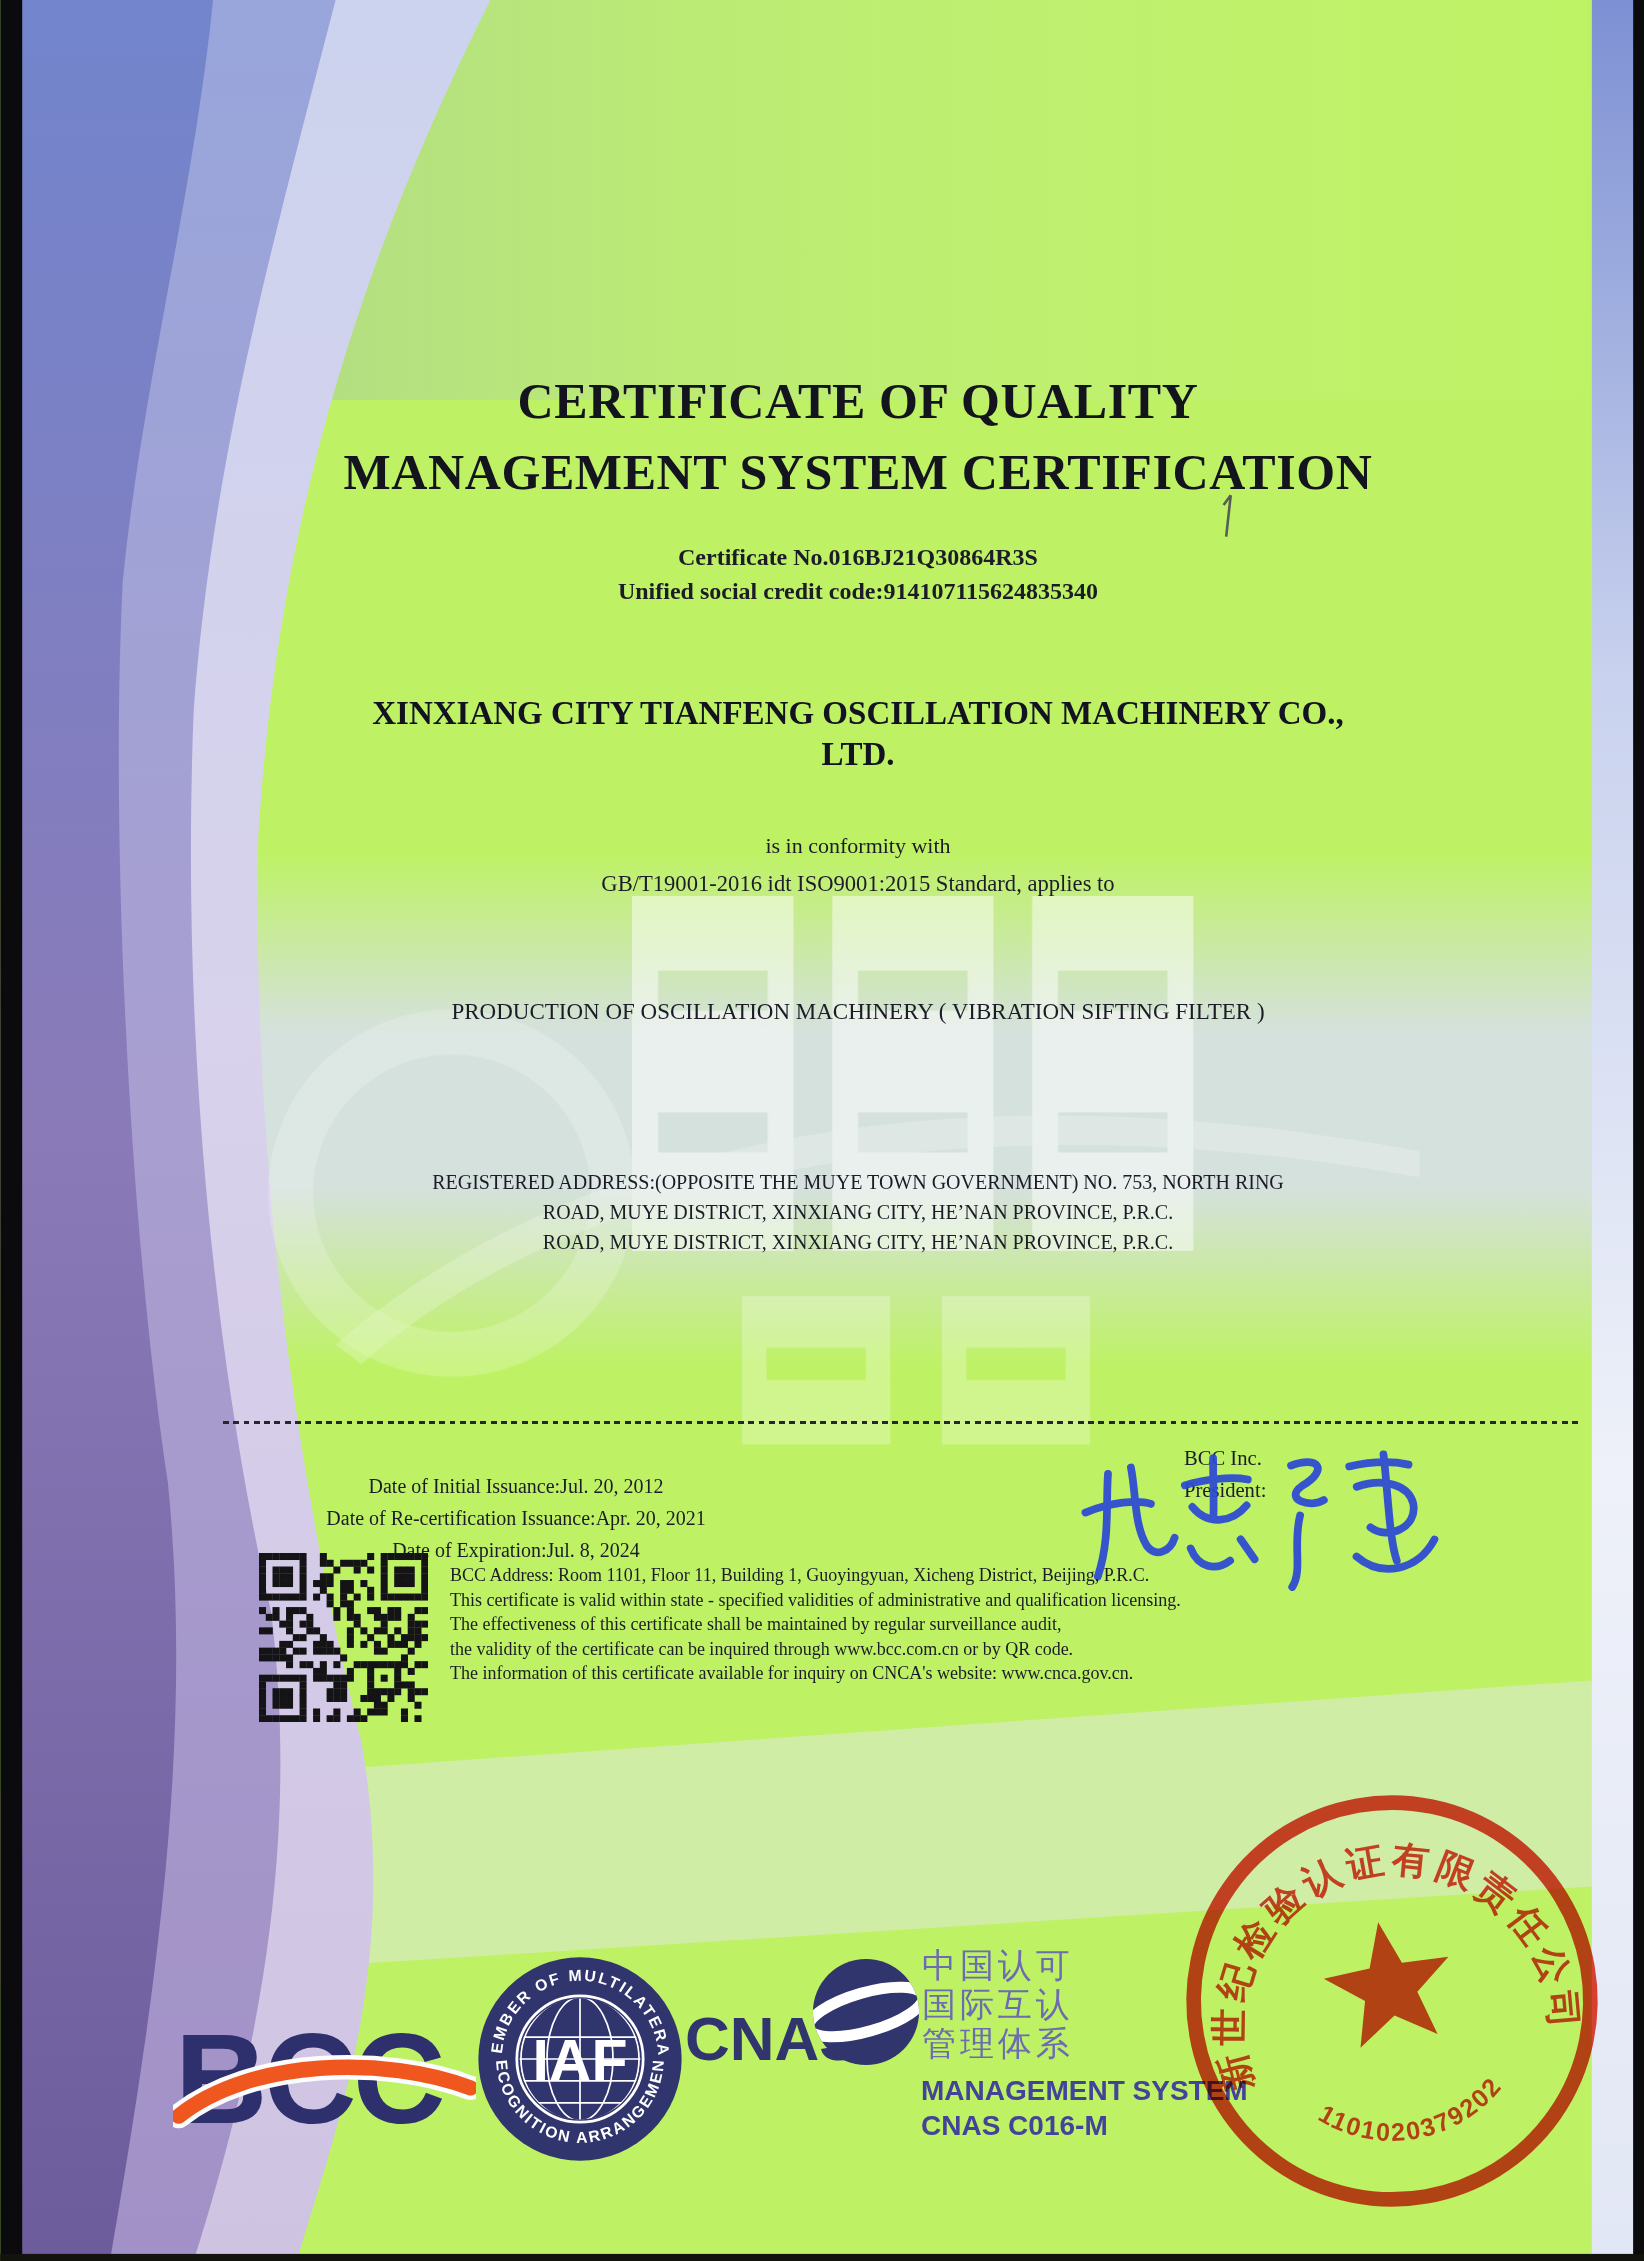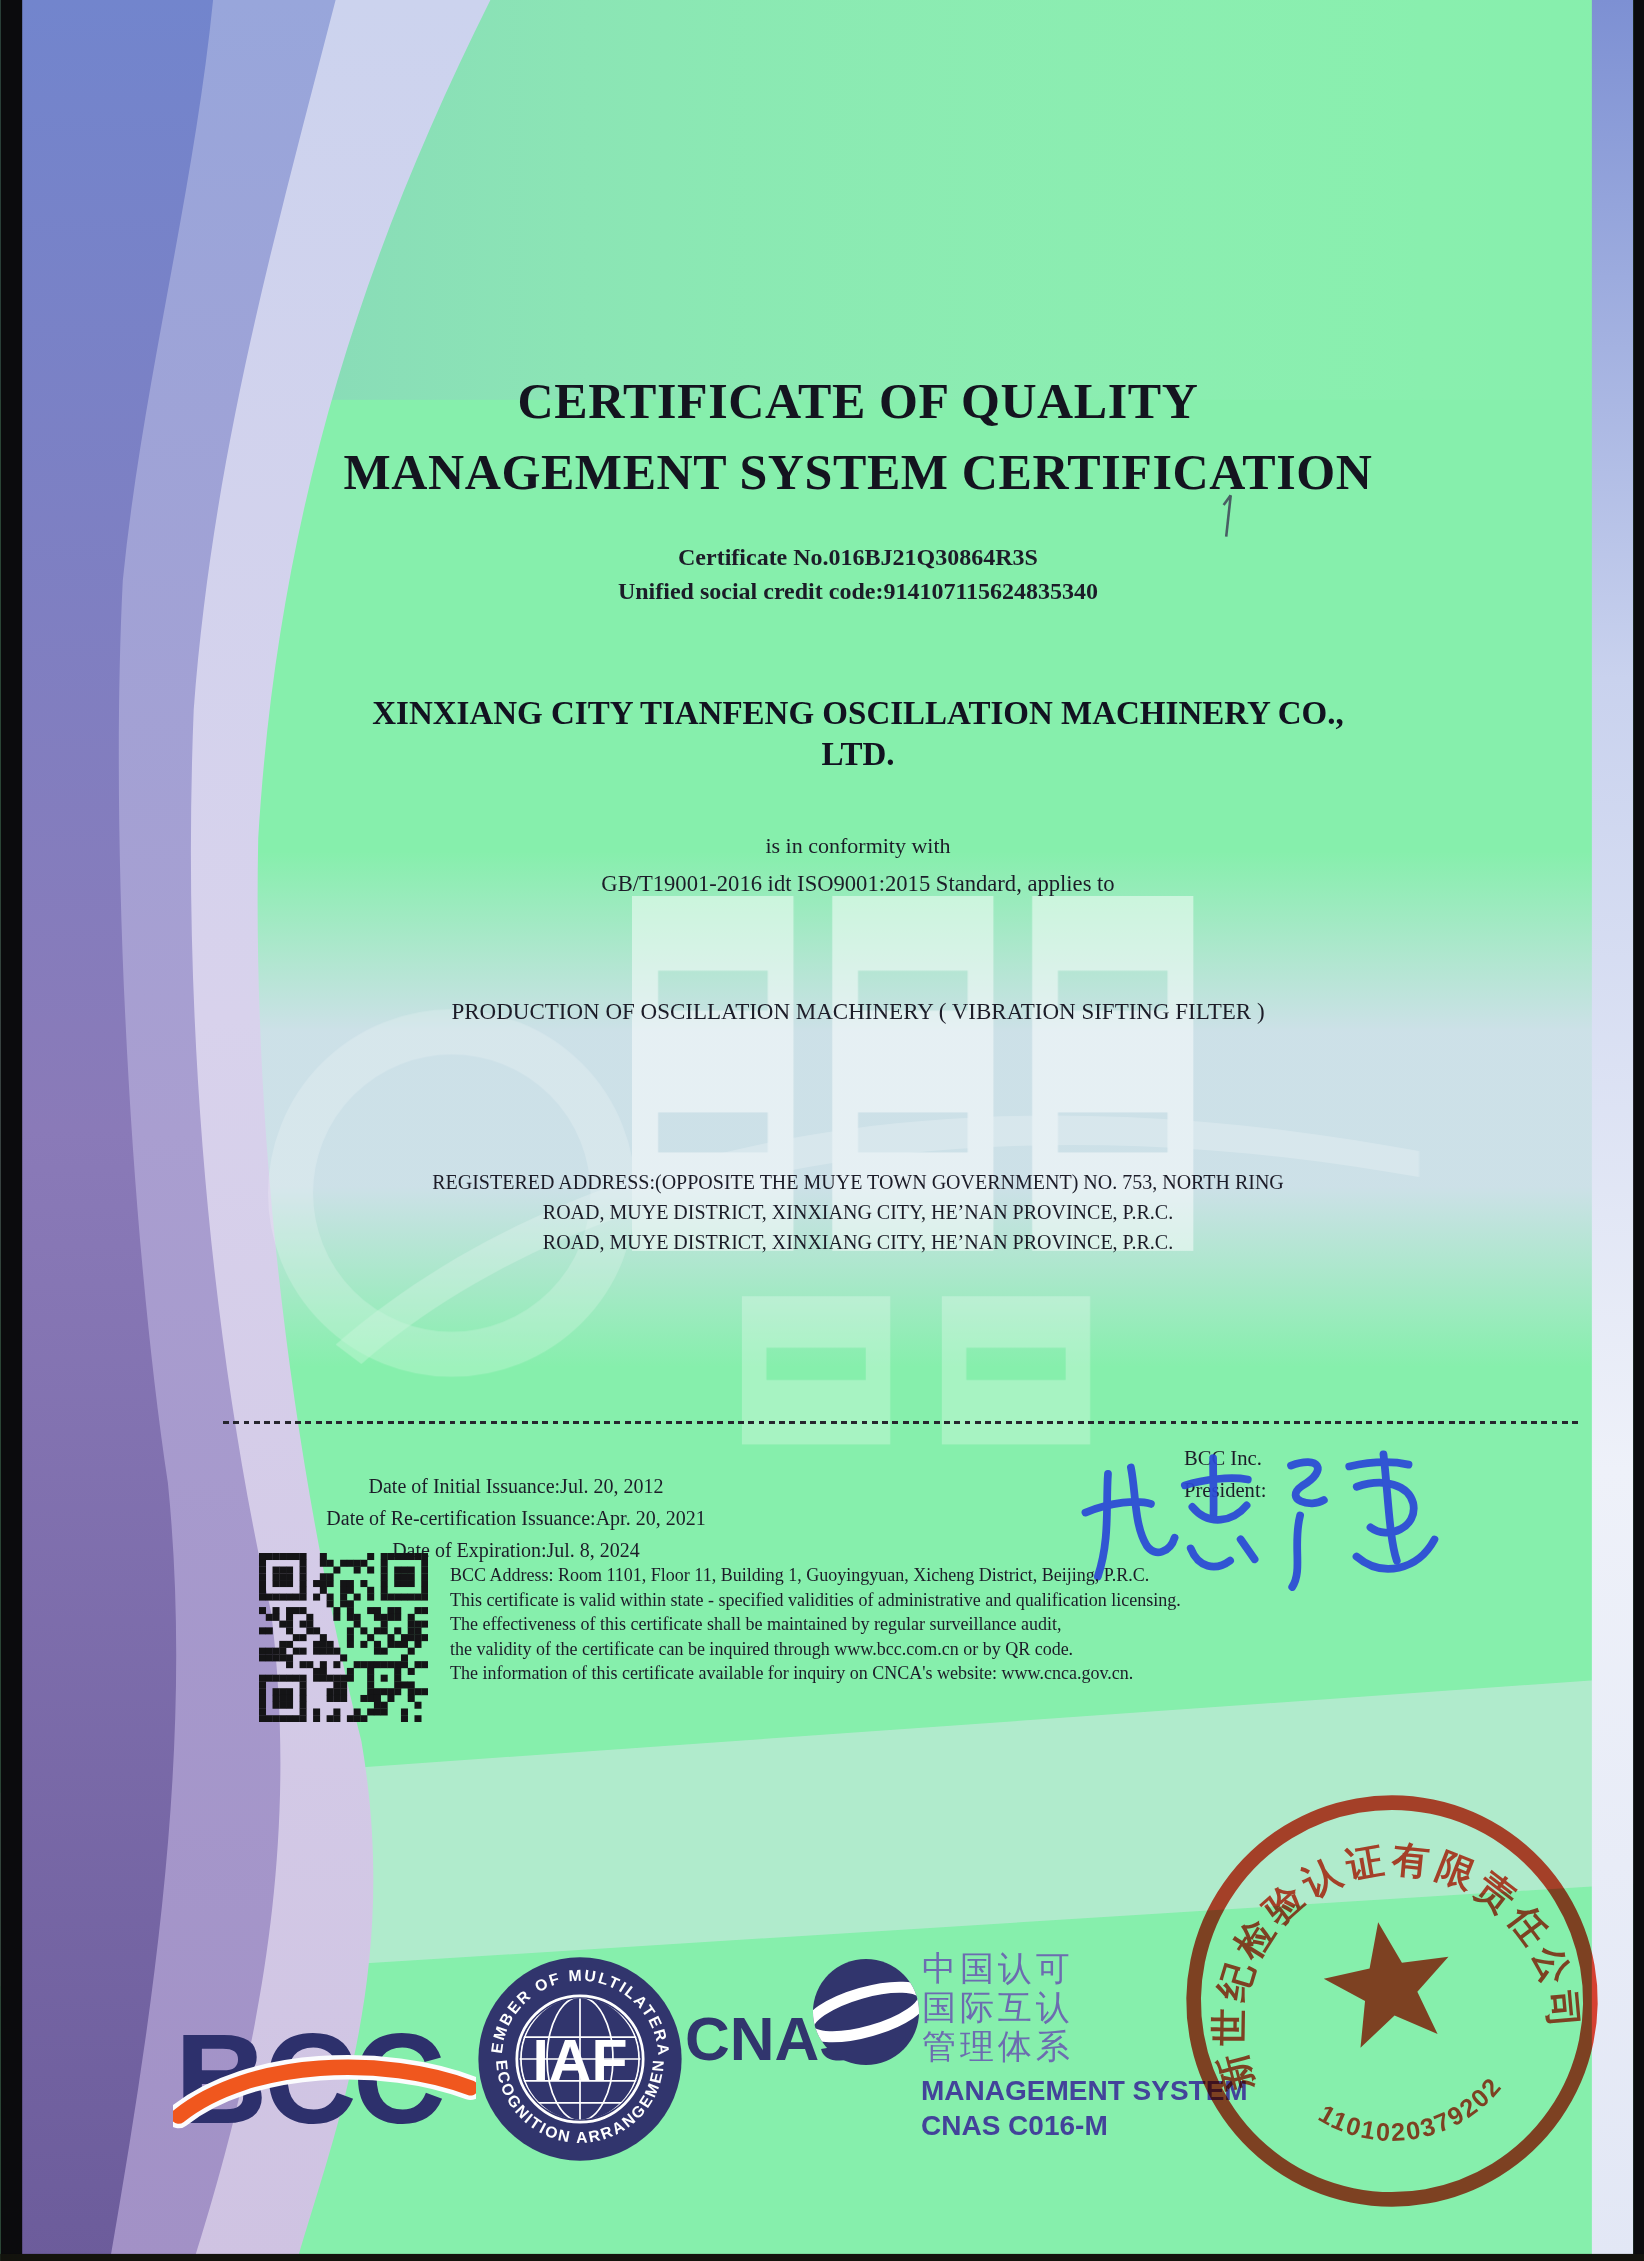--- a/index.html
+++ b/index.html
@@ -1,39 +1,39 @@
 <!DOCTYPE html>
 <html style="font-size:10.3px"><head>
 <meta charset="utf-8">
 <style>
   html,body{margin:0;padding:0;background:#3a3a3a;}
   .page{
     position:relative; width:1645px; height:2261px; overflow:hidden;
-    background:#86efac;
+    background:#bef264;
     font-family:"Liberation Serif", serif;
     color:#1c1c28;
   }
   .abs{position:absolute;}
   svg{display:block;}
   .center-col{position:absolute; left:200px; width:1316px; text-align:center;}
   .t-title{font-size:50px; font-weight:bold; letter-spacing:0.6px; line-height:71px; color:#14141f;}
   .t-certno{font-size:24px; font-weight:bold;}
   .t-body{font-size:22px;}
   .t-company{font-size:33px; font-weight:bold; line-height:41px; color:#121220;}
   .t-scope{font-size:23px; letter-spacing:0px;}
   .t-addr{font-size:20px; line-height:30px;}
   .t-dates{font-size:20px; line-height:32px; text-align:center;margin-top:28px;}
   .t-issuer{font-size:20.6px; line-height:32px; text-align:left;}
   .t-fine{font-size:18px; line-height:24.5px; text-align:left;}
   .dashed-rule{
     position:absolute; left:223px; top:1421px; width:1358px; height:2.6px;
     background:repeating-linear-gradient(90deg,#26262e 0 5.8px, transparent 5.8px 10.3px);
   }
   .logo-sans{font-family:"Liberation Sans", sans-serif;}
-  .cnas-cn{position:absolute; left:922px; top:1949px; font-family:Liberation Sans, sans-serif;
+  .cnas-cn{position:absolute; left:922px; top:1949px; font-family:Liberation Mono, monospace;
     font-size:34px; line-height:39px; color:#6c6cb0; letter-spacing:3.9px;}
   .cnas-en{position:absolute; left:921px; font-family:"Liberation Sans", sans-serif;
     font-weight:bold; color:#43439a; font-size:28px;}
   .seal-wrap{mix-blend-mode:multiply; opacity:.95;}
 </style>
 </head>
 <body>
 
 <div class="page">
 

